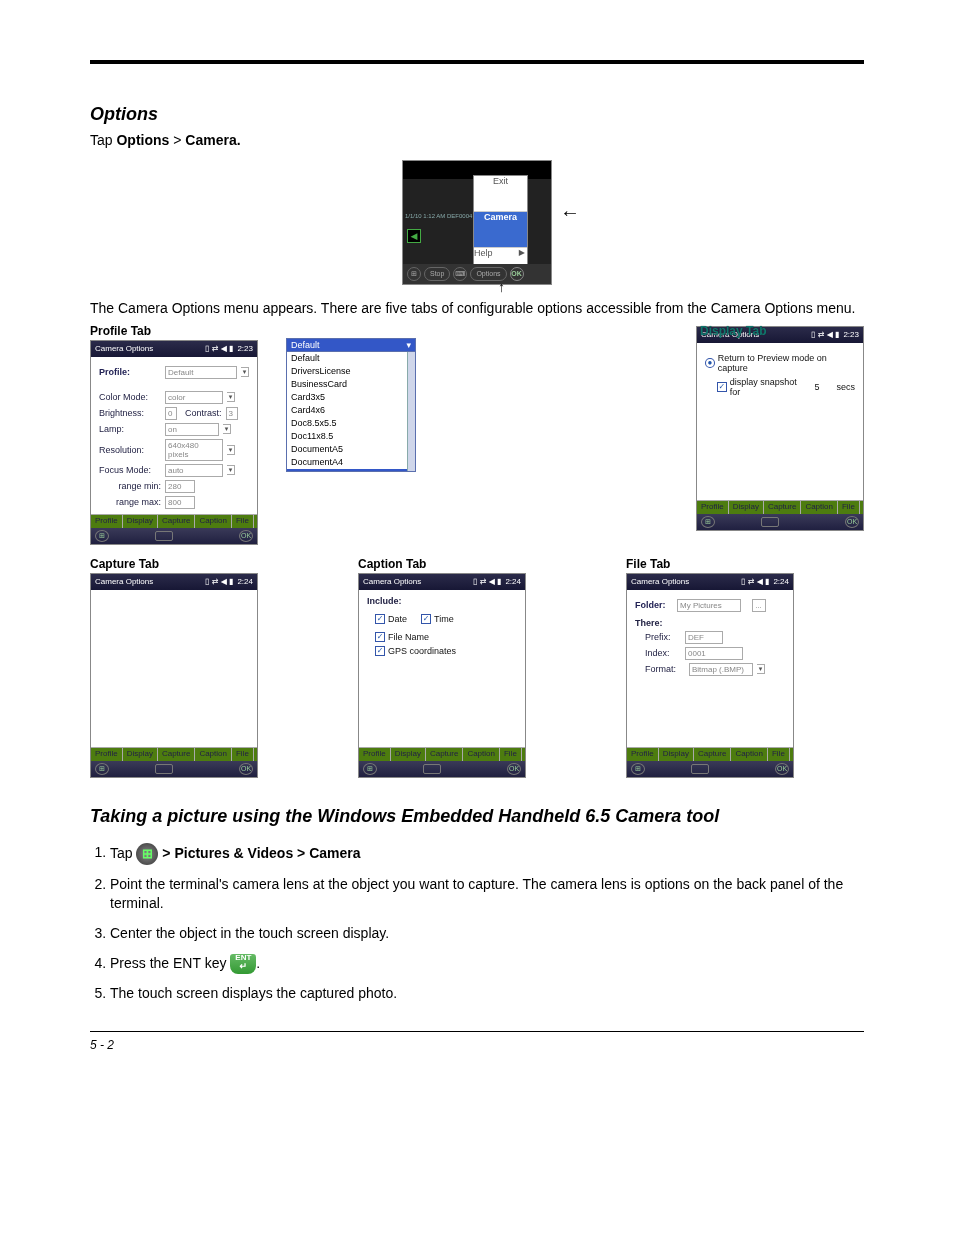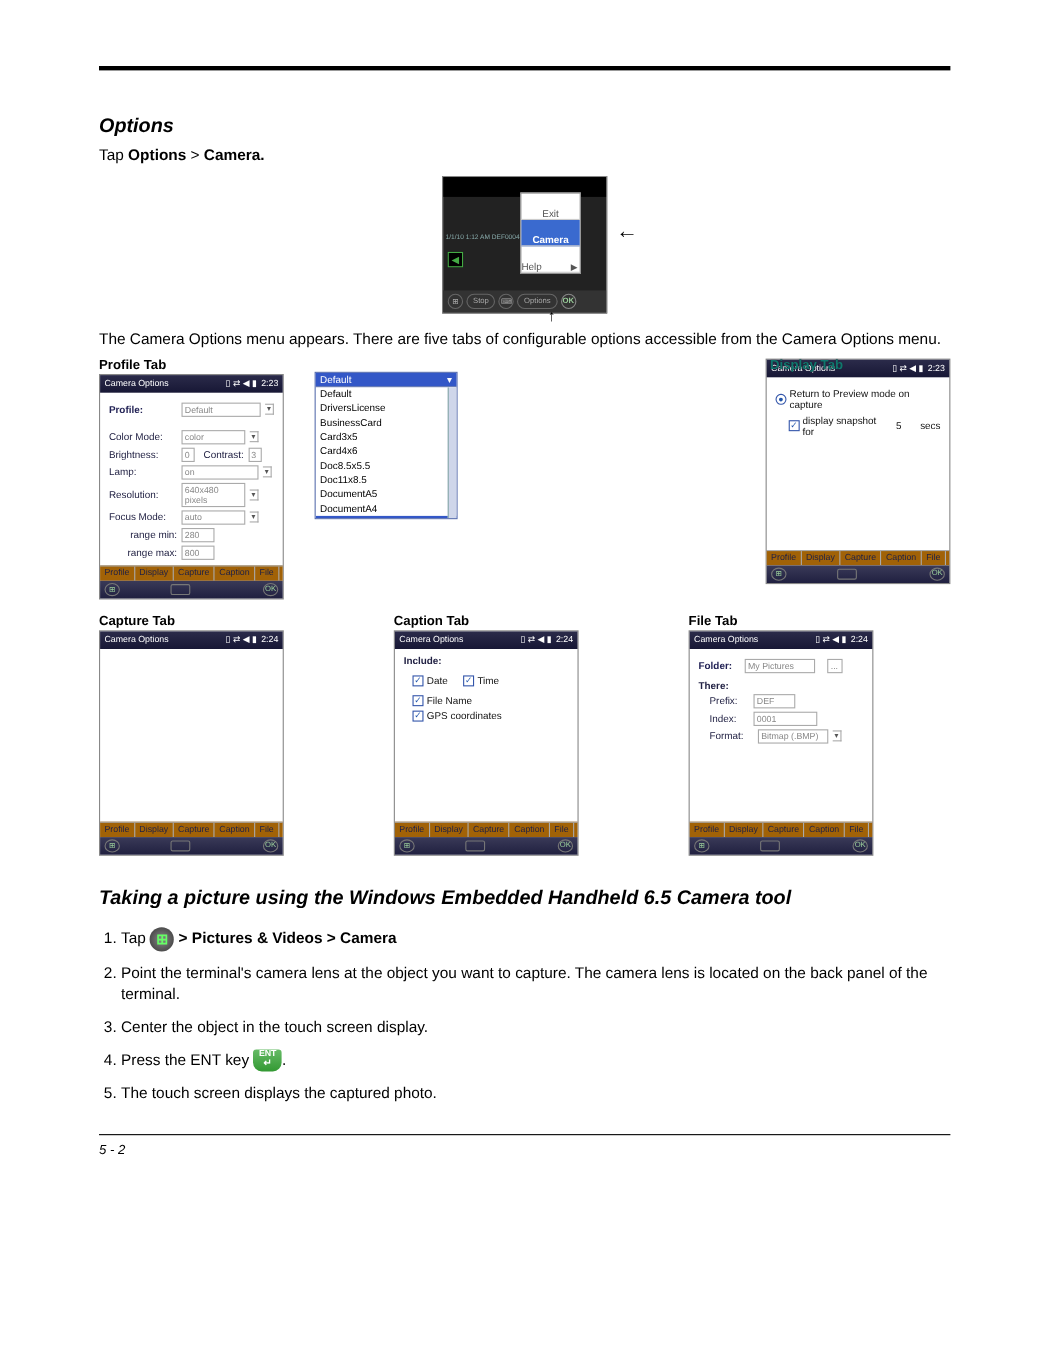--- a/index.html
+++ b/index.html
@@ -9,21 +9,21 @@
   h2.section { font-style: italic; font-weight: bold; font-size: 18px; margin-bottom: 6px; }
   h2.section2 { font-style: italic; font-weight: bold; font-size: 18px; margin: 28px 0 16px; }
   p { margin: 6px 0; line-height: 1.35; }
   .bold { font-weight: bold; }
 
   
   .menu-fig-wrap { display: flex; justify-content: center; }
   .menu-fig { position: relative; width: 150px; height: 125px; border: 1px solid #888; background: #222; margin: 4px 0 8px; }
   .menu-top { height: 18px; background: #000; }
   .popup { position: absolute; left: 70px; top: 14px; width: 55px; background: #fff; border: 1px solid #888; }
-  .popup-row { display: flex; justify-content: center; align-items: flex-end; font-size: 9px; height: 24px; border-bottom: 1px solid #ccc; color: #555; }
+  .popup-row { display: flex; justify-content: center; align-items: flex-start; font-size: 9px; height: 36px; border-bottom: 1px solid #ccc; color: #555; }
   .popup-row.hl { background: #3a6acf; color: #fff; font-weight: bold; }
   .popup-row span.arrow { margin-left: auto; font-size: 8px; padding-right: 2px; }
   .status { position: absolute; left: 2px; top: 52px; font-size: 6px; color: #8aa; }
   .playbtn { position: absolute; left: 4px; top: 68px; width: 14px; height: 14px; border: 1px solid #4a4; display: flex; align-items: center; justify-content: center; color: #4a4; font-size: 9px; background: #000; }
   .menu-bot { position: absolute; bottom: 0; left: 0; right: 0; height: 20px; background: #333; display: flex; align-items: center; gap: 3px; padding: 0 4px; }
   .bot-btn { height: 14px; font-size: 7px; color: #aaa; display: inline-flex; align-items: center; justify-content: center; }
   .bot-circle { width: 14px; border: 1px solid #666; border-radius: 50%; }
   .bot-pill { border: 1px solid #666; border-radius: 7px; padding: 0 5px; }
   .ok-circle { width: 14px; border: 1px solid #888; border-radius: 50%; color: #9c9; font-weight: bold; }
   .arrow-left { position: absolute; left: 157px; top: 38px; font-size: 20px; }
@@ -36,21 +36,21 @@
   .col-narrow { width: 168px; }
   .col-mid { width: 270px; }
   .col-right { width: 168px; margin-left: auto; }
   .second-row { display: flex; gap: 100px; }
 
   
   .phone { width: 168px; height: 205px; border: 1px solid #888; background: #fff; position: relative; font-size: 9px; color: #111; }
   .phone .titlebar { height: 16px; background: linear-gradient(#2b2b4a,#171735); color: #fff; display: flex; align-items: center; padding: 0 4px; font-size: 8px; }
   .phone .titlebar .t-right { margin-left: auto; display: flex; gap: 4px; }
   .phone .body { position: absolute; top: 16px; bottom: 30px; left: 0; right: 0; padding: 6px 8px; }
-  .phone .tabbar { position: absolute; bottom: 16px; left: 0; right: 0; height: 14px; display: flex; border-top: 1px solid #aaa; background: #a16207; }
+  .phone .tabbar { position: absolute; bottom: 16px; left: 0; right: 0; height: 14px; display: flex; border-top: 1px solid #aaa; background: #4d7c0f; }
   .phone .tabbar div { flex: 0 0 auto; font-size: 8px; padding: 1px 4px; border-right: 1px solid #aaa; color: #224; }
   .phone .botbar { position: absolute; bottom: 0; left: 0; right: 0; height: 16px; background: linear-gradient(#3a3a58,#202040); display: flex; align-items: center; padding: 0 4px; gap: 26px; }
   .phone .botbar .circ { width: 14px; height: 12px; border: 1px solid #777; border-radius: 50%; display: inline-flex; align-items: center; justify-content: center; font-size: 7px; color: #9c9; }
   .phone .botbar .kbd { width: 18px; height: 10px; border: 1px solid #777; border-radius: 2px; margin: 0 auto; }
   .phone .botbar .ok { margin-left: auto; }
 
   .kv { display: flex; align-items: center; margin: 3px 0; gap: 4px; }
   .kv label { width: 62px; color: #224; }
   .kv .inp { border: 1px solid #aaa; padding: 1px 2px; font-size: 8px; color: #888; flex: 0 0 auto; background: #fff; }
   .kv .ddarrow { width: 8px; text-align: center; border: 1px solid #aaa; border-left: none; font-size: 7px; color: #555; }
@@ -143,21 +143,21 @@
             <span class="ddarrow">▾</span>
           </div>
         <div class="kv">
             <label>Brightness:</label>
             <span class="inp" style="width:12px">0</span>
             <label style="width:auto;margin-left:4px">Contrast:</label>
             <span class="inp" style="width:12px">3</span>
           </div>
         <div class="kv">
             <label>Lamp:</label>
-            <span class="inp" style="width:70px">on</span>
+            <span class="inp" style="width:54px">on</span>
             <span class="ddarrow">▾</span>
           </div>
         <div class="kv">
             <label>Resolution:</label>
             <span class="inp" style="width:58px">640x480 pixels</span>
             <span class="ddarrow">▾</span>
           </div>
         <div class="kv">
             <label>Focus Mode:</label>
             <span class="inp" style="width:58px">auto</span>
@@ -355,21 +355,21 @@
           <span class="circ ok">OK</span>
         </div>
     </div>
   </div>
 </div>
 
 <h2 class="section2">Taking a picture using the Windows Embedded Handheld 6.5 Camera tool</h2>
 
 <ol class="steps">
   <li><span>Tap </span><span class="win-icon">⊞</span><span class="bold"> &gt; Pictures &amp; Videos  &gt; Camera</span></li>
-  <li>Point the terminal's camera lens at the object you want to capture. The camera lens is located on the back panel of the terminal.</li>
+  <li>Point the terminal's camera lens at the object you want to capture. The camera lens is options on the back panel of the terminal.</li>
   <li>Center the object in the touch screen display.</li>
   <li><span>Press the ENT key </span><span class="ent-key">
         <span>ENT</span>
         <span class="arr">↵</span>
       </span><span>.</span></li>
   <li>The touch screen displays the captured photo.</li>
 </ol>
 
 <div class="thin-rule"></div>
 <div class="footer">5 - 2</div>

